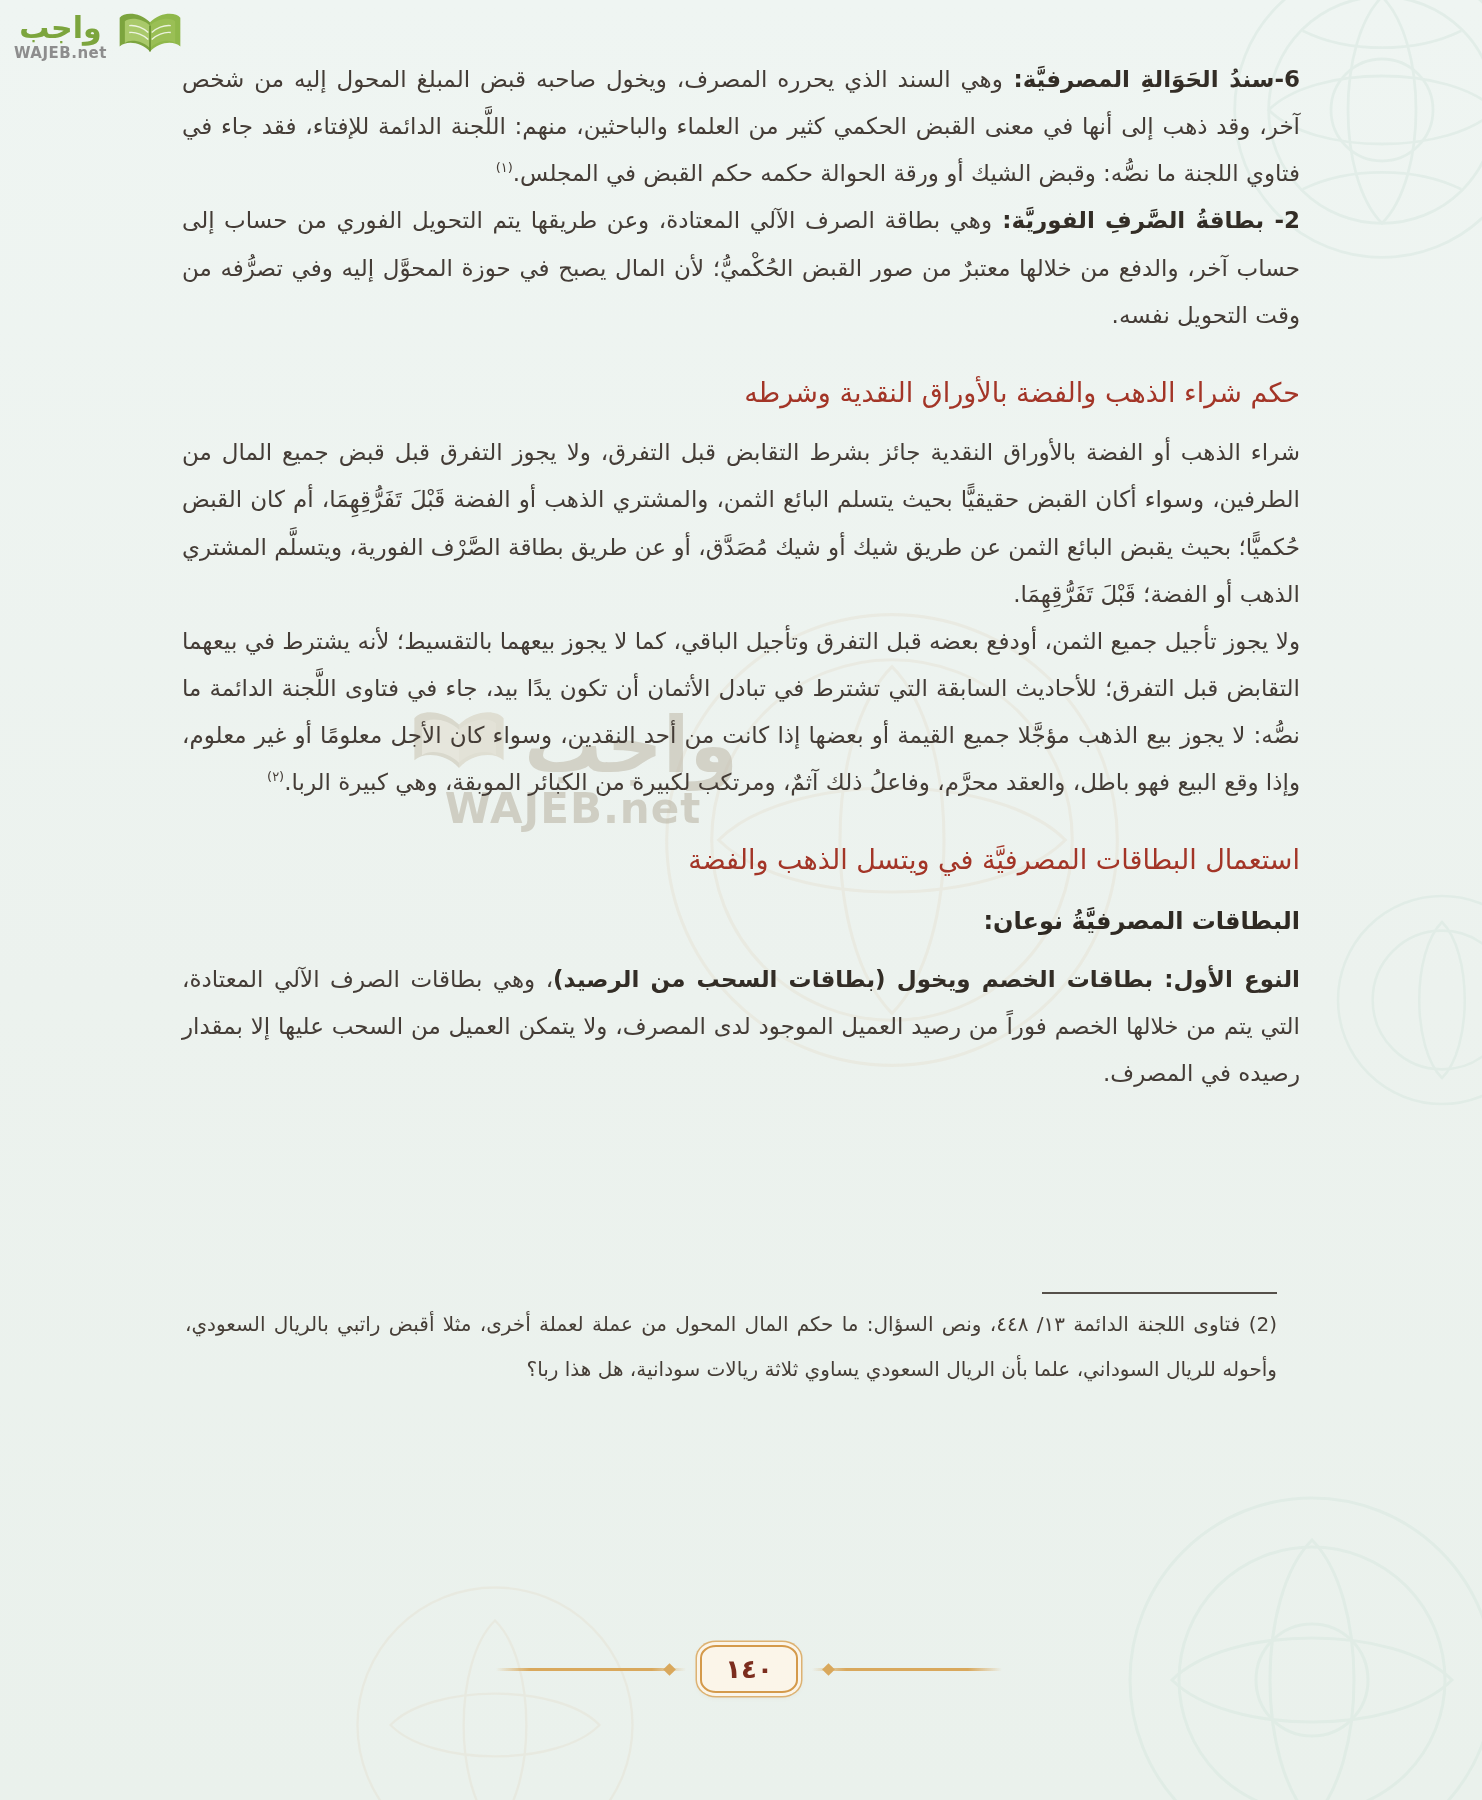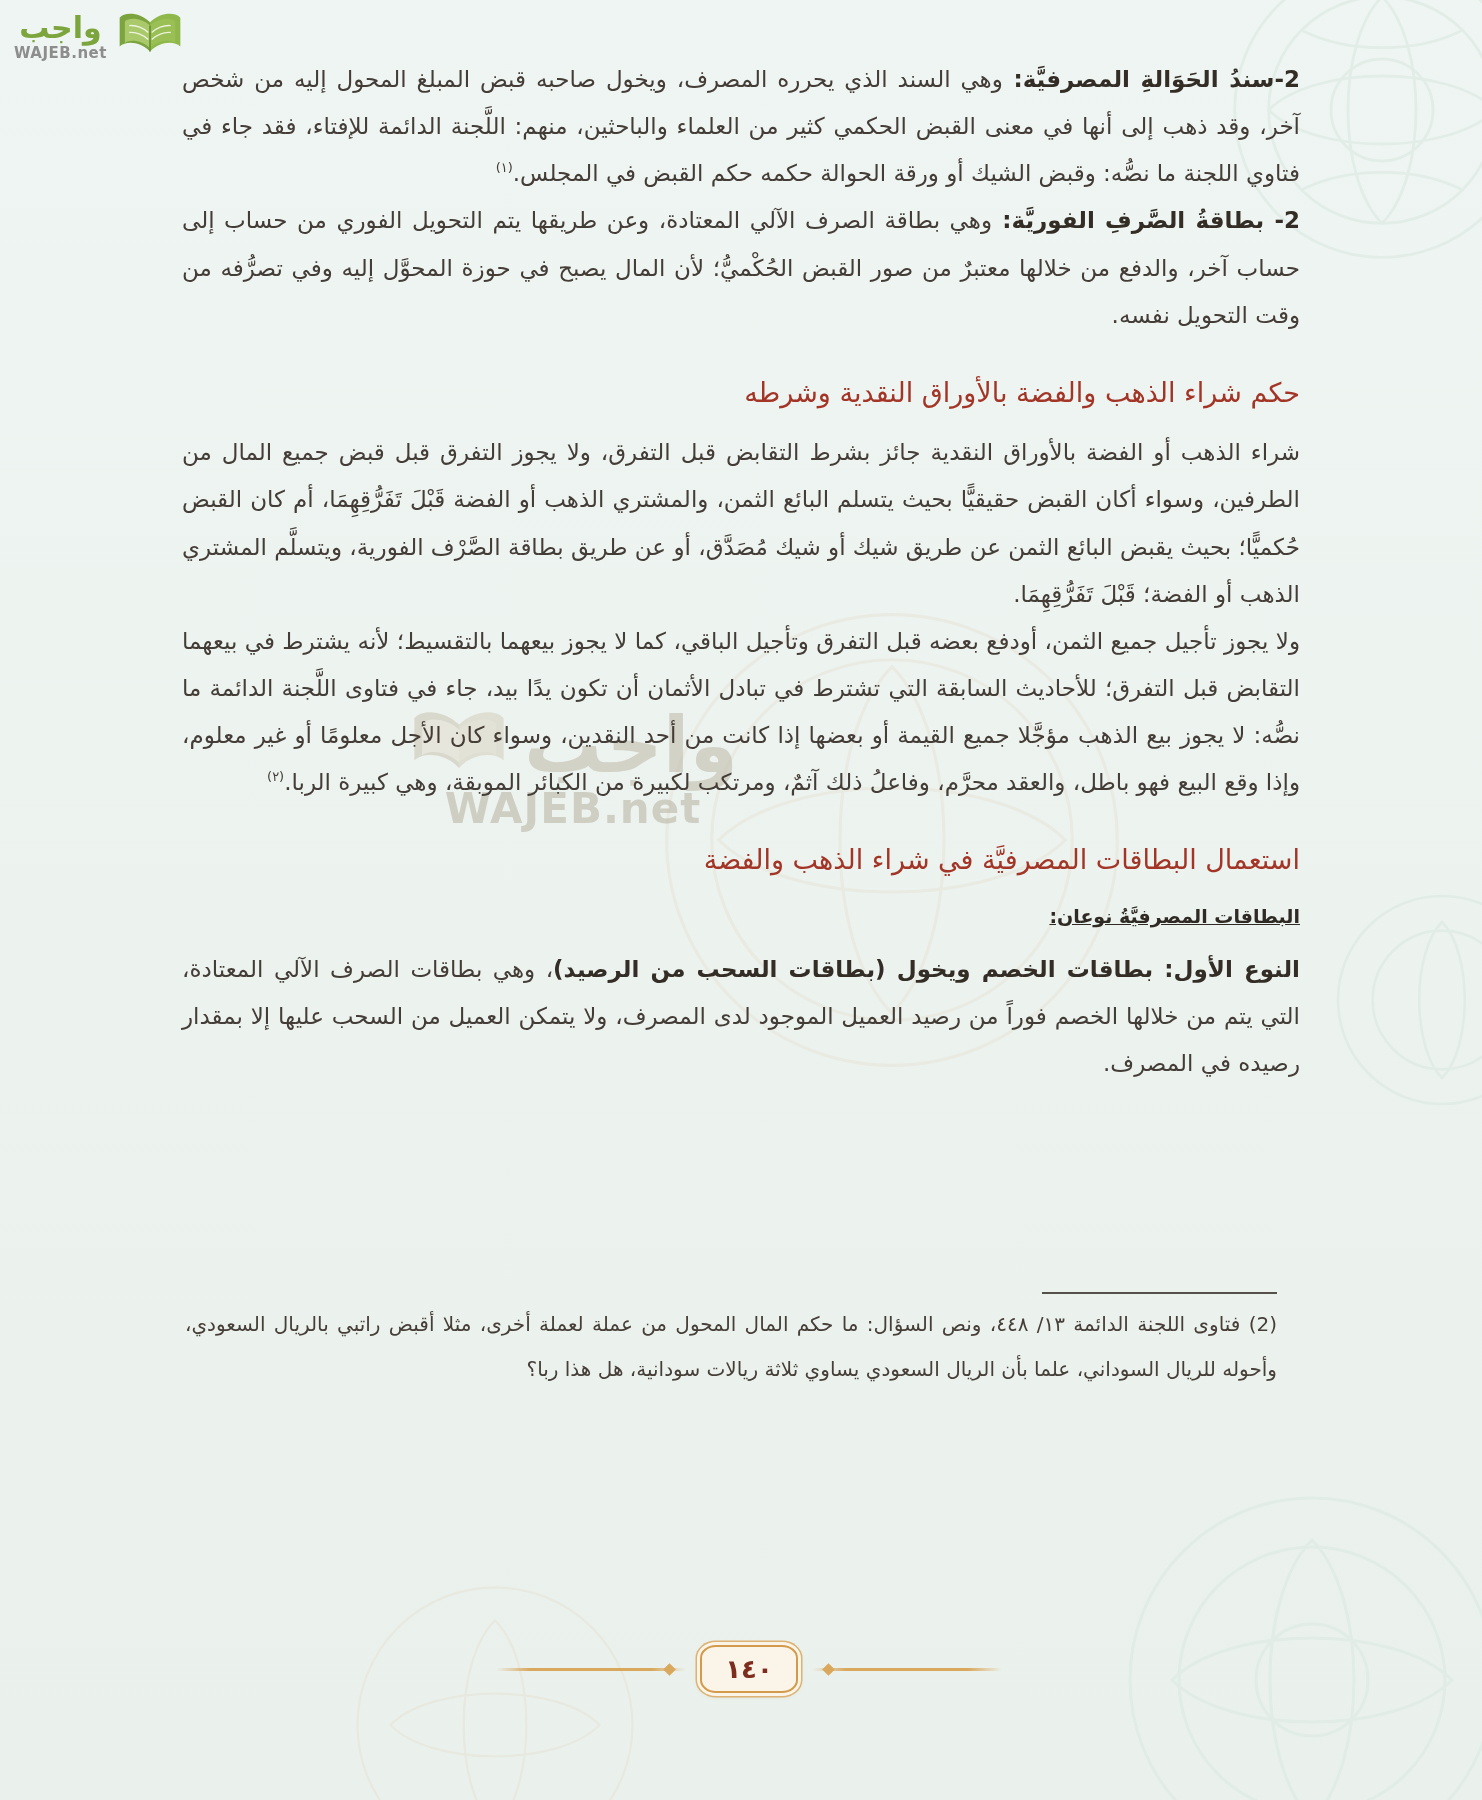--- a/index.html
+++ b/index.html
@@ -36,21 +36,21 @@
   .content {
     position:absolute; top:56px; right:182px; left:182px;
     direction:rtl; text-align:justify;
     color:#443c36; font-size:23px; line-height:2.05;
     z-index:2;
   }
   .body-para { margin:0; }
   .lead { font-weight:bold; color:#332d26; }
   sup.fnref { font-size:13px; vertical-align:super; line-height:0; }
   h2.red-heading { color:#a33527; font-size:27px; font-weight:normal; margin:34px 0 16px; line-height:1.5; text-align:right; }
-  .subheading { font-weight:bold; font-size:19px; color:#2f2a23; margin:4px 0 10px; text-align:right;text-decoration:underline; }
+  .subheading { font-weight:bold; font-size:24px; color:#2f2a23; margin:4px 0 10px; text-align:right; }
 
   
   .footnotes {
     position:absolute; top:1292px; right:205px; left:185px;
     direction:rtl; text-align:right;
     color:#463e37; font-size:20px; line-height:2.25; z-index:2;
   }
   .footnote-rule { width:235px; height:2px; background:#55504a; margin-bottom:8px; }
   .footnote { margin:0; text-align:justify; }
 
@@ -140,31 +140,31 @@
         <path d="M40 18 C31 9 16 8 11 13 L11 38 C18 33 32 36 40 44 Z" fill="#e3ded0"></path>
         <path d="M40 18 C49 9 64 8 69 13 L69 38 C62 33 48 36 40 44 Z" fill="#ddd8c8"></path>
       </svg>
       <span class="wm-ar">واجب</span>
     </div>
     <div class="wm-en">WAJEB.net</div>
   </div>
 
   <main class="content">
 
-    <p class="body-para"><span class="lead">2-سندُ الحَوَالةِ المصرفيَّة: </span><span>وهي السند الذي يحرره المصرف، ويخول صاحبه قبض المبلغ المحول إليه من شخص آخر، وقد ذهب إلى أنها في معنى القبض الحكمي كثير من العلماء والباحثين، منهم: اللَّجنة الدائمة للإفتاء، فقد جاء في فتاوي اللجنة ما نصُّه: وقبض الشيك أو ورقة الحوالة حكمه حكم القبض في المجلس.</span><sup class="fnref">(١)</sup></p>
+    <p class="body-para"><span class="lead">6-سندُ الحَوَالةِ المصرفيَّة: </span><span>وهي السند الذي يحرره المصرف، ويخول صاحبه قبض المبلغ المحول إليه من شخص آخر، وقد ذهب إلى أنها في معنى القبض الحكمي كثير من العلماء والباحثين، منهم: اللَّجنة الدائمة للإفتاء، فقد جاء في فتاوي اللجنة ما نصُّه: وقبض الشيك أو ورقة الحوالة حكمه حكم القبض في المجلس.</span><sup class="fnref">(١)</sup></p>
 
     <p class="body-para"><span class="lead">2- بطاقةُ الصَّرفِ الفوريَّة: </span><span>وهي بطاقة الصرف الآلي المعتادة، وعن طريقها يتم التحويل الفوري من حساب إلى حساب آخر، والدفع من خلالها معتبرٌ من صور القبض الحُكْميُّ؛ لأن المال يصبح في حوزة المحوَّل إليه وفي تصرُّفه من وقت التحويل نفسه.</span></p>
 
     <h2 class="red-heading">حكم شراء الذهب والفضة بالأوراق النقدية وشرطه</h2>
 
     <p class="body-para">شراء الذهب أو الفضة بالأوراق النقدية جائز بشرط التقابض قبل التفرق، ولا يجوز التفرق قبل قبض جميع المال من الطرفين، وسواء أكان القبض حقيقيًّا بحيث يتسلم البائع الثمن، والمشتري الذهب أو الفضة قَبْلَ تَفَرُّقِهِمَا، أم كان القبض حُكميًّا؛ بحيث يقبض البائع الثمن عن طريق شيك أو شيك مُصَدَّق، أو عن طريق بطاقة الصَّرْف الفورية، ويتسلَّم المشتري الذهب أو الفضة؛ قَبْلَ تَفَرُّقِهِمَا.</p>
 
     <p class="body-para"><span>ولا يجوز تأجيل جميع الثمن، أودفع بعضه قبل التفرق وتأجيل الباقي، كما لا يجوز بيعهما بالتقسيط؛ لأنه يشترط في بيعهما التقابض قبل التفرق؛ للأحاديث السابقة التي تشترط في تبادل الأثمان أن تكون يدًا بيد، جاء في فتاوى اللَّجنة الدائمة ما نصُّه: لا يجوز بيع الذهب مؤجَّلا جميع القيمة أو بعضها إذا كانت من أحد النقدين، وسواء كان الأجل معلومًا أو غير معلوم، وإذا وقع البيع فهو باطل، والعقد محرَّم، وفاعلُ ذلك آثمٌ، ومرتكب لكبيرة من الكبائر الموبقة، وهي كبيرة الربا.</span><sup class="fnref">(٢)</sup></p>
 
-    <h2 class="red-heading">استعمال البطاقات المصرفيَّة في شراء الذهب والفضة</h2>
+    <h2 class="red-heading">استعمال البطاقات المصرفيَّة في ويتسل الذهب والفضة</h2>
 
     <p class="subheading">البطاقات المصرفيَّةُ نوعان:</p>
 
     <p class="body-para"><span class="lead">النوع الأول: بطاقات الخصم ويخول (بطاقات السحب من الرصيد)</span><span>، وهي بطاقات الصرف الآلي المعتادة، التي يتم من خلالها الخصم فوراً من رصيد العميل الموجود لدى المصرف، ولا يتمكن العميل من السحب عليها إلا بمقدار رصيده في المصرف.</span></p>
 
   </main>
 
   <div class="footnotes">
     <div class="footnote-rule"></div>
     <p class="footnote">(2) فتاوى اللجنة الدائمة ١٣/ ٤٤٨، ونص السؤال: ما حكم المال المحول من عملة لعملة أخرى، مثلا أقبض راتبي بالريال السعودي، وأحوله للريال السوداني، علما بأن الريال السعودي يساوي ثلاثة ريالات سودانية، هل هذا ربا؟</p>

